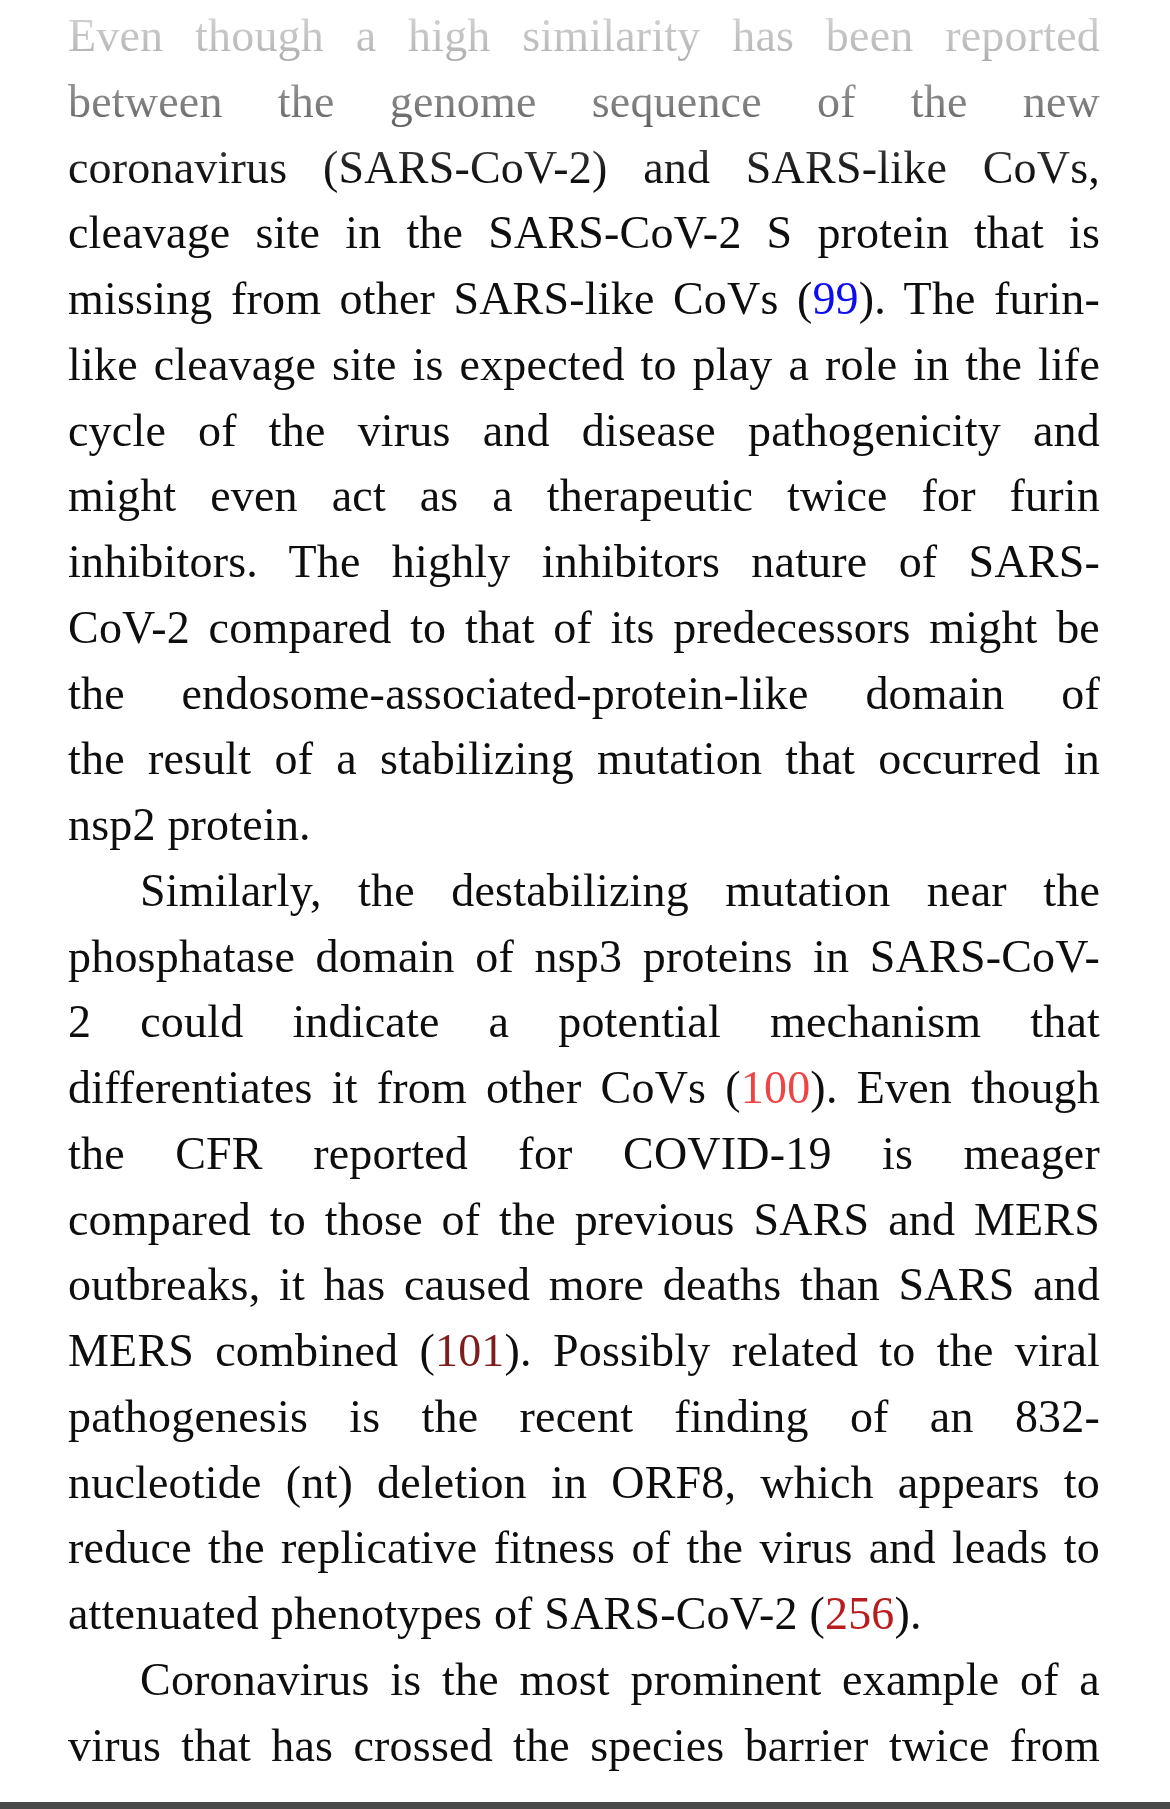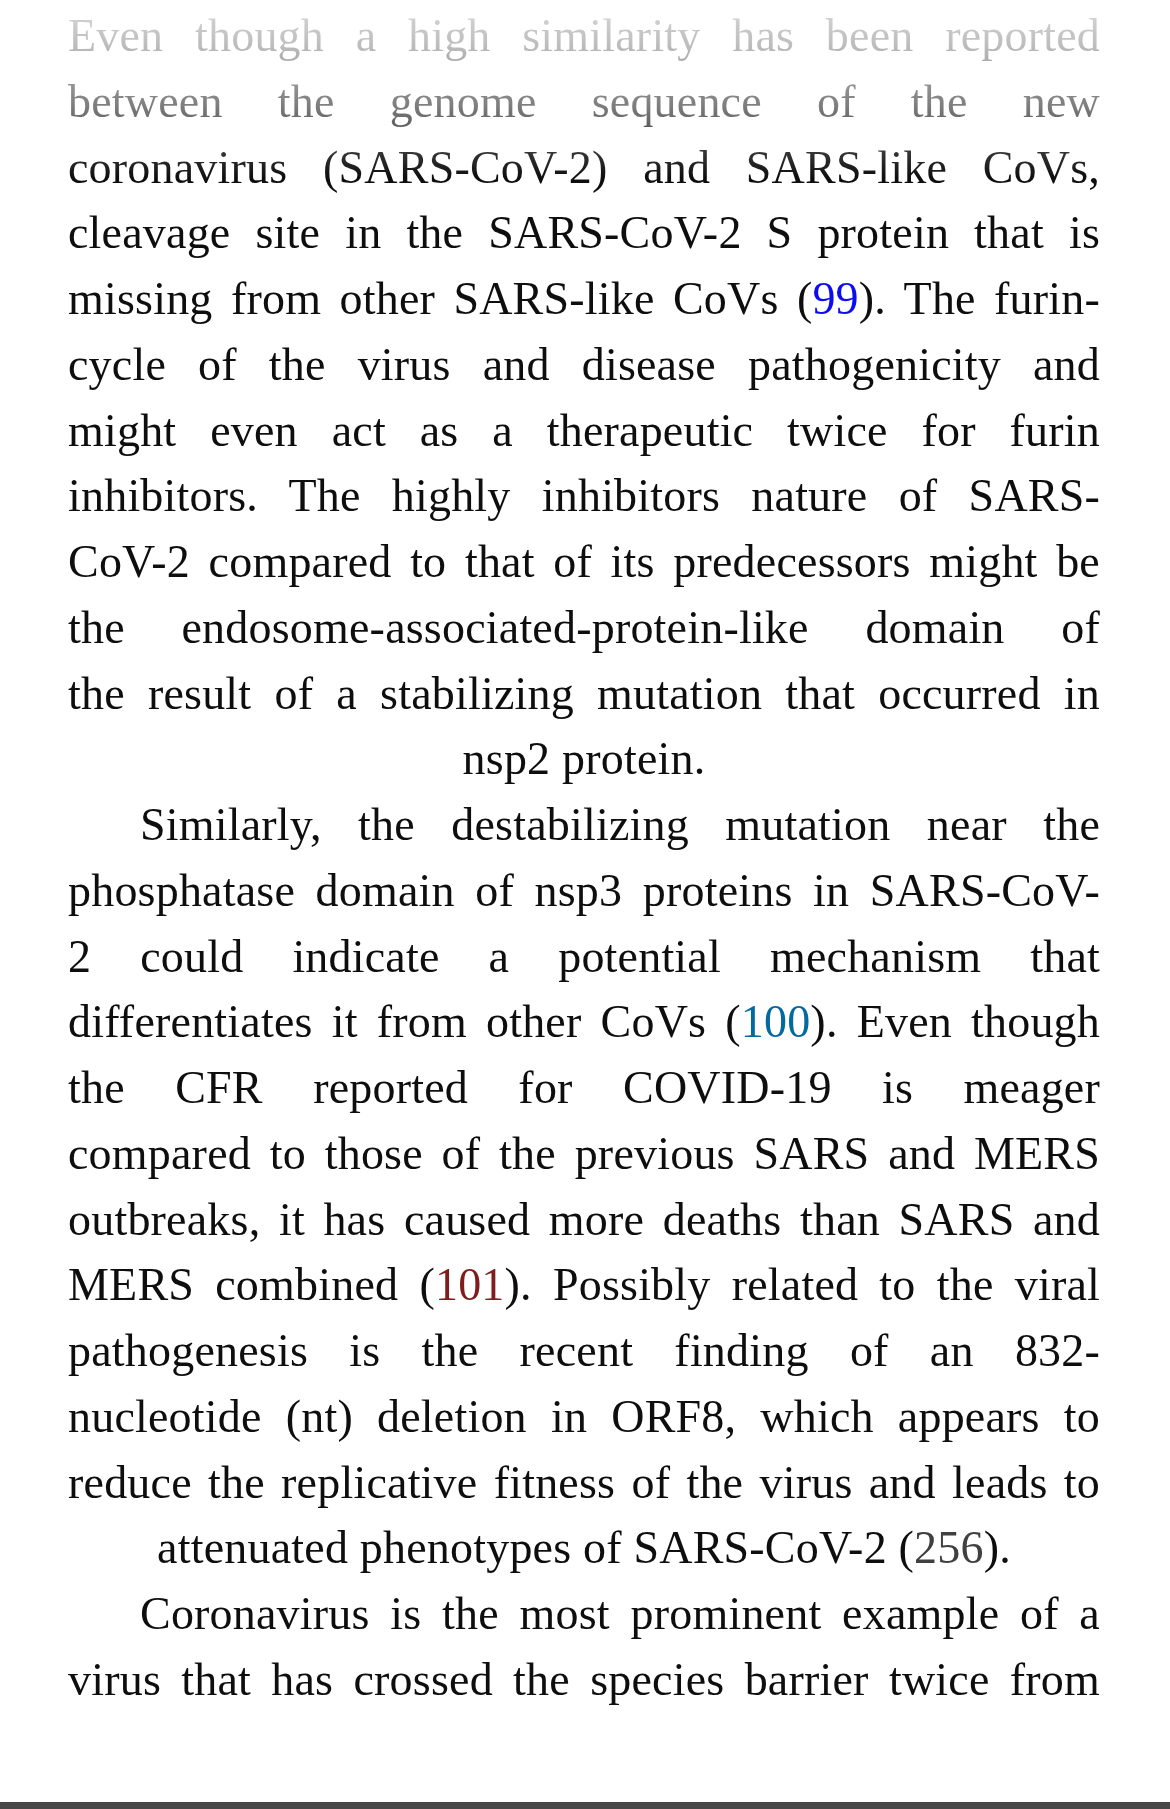--- a/index.html
+++ b/index.html
@@ -19,21 +19,21 @@
   .text-block {
     position: absolute;
     left: 68px;
     top: 3px;
     width: 1032px;
     font-size: 46px;
     line-height: 65.75px;
     color: #0e0e0e;
     letter-spacing: 0.2px;
   }
-  .line { text-align: center; }
+  .line { text-align: left; }
   .line.just {
     text-align: justify;
     text-align-last: justify;
     text-justify: inter-word;
   }
   .line.indent { text-indent: 72px; }
   .ref-link { cursor: pointer; }
   .top-fade {
     position: absolute;
     top: 0; left: 0;
@@ -59,37 +59,38 @@
 </head>
 <body>
 
 <div class="page">
   <div class="text-block" style="color: rgb(14, 14, 14);">
       <div class="line just"><span>Even though a high similarity has been reported</span></div>
       <div class="line just"><span>between the genome sequence of the new</span></div>
       <div class="line just"><span>coronavirus (SARS-CoV-2) and SARS-like CoVs,</span></div>
       <div class="line just"><span>cleavage site in the SARS-CoV-2 S protein that is</span></div>
       <div class="line just"><span>missing from other SARS-like CoVs (</span><span class="ref-link" style="color: rgb(13, 13, 239); font-family: Liberation Serif, serif;">99</span><span>). The furin-</span></div>
+      <div class="line just"><span>like cleavage site is expected to play a role in the life</span></div>
       <div class="line just"><span>cycle of the virus and disease pathogenicity and</span></div>
       <div class="line just"><span>might even act as a therapeutic twice for furin</span></div>
       <div class="line just"><span>inhibitors. The highly inhibitors nature of SARS-</span></div>
       <div class="line just"><span>CoV-2 compared to that of its predecessors might be</span></div>
       <div class="line just"><span>the endosome-associated-protein-like domain of</span></div>
       <div class="line just"><span>the result of a stabilizing mutation that occurred in</span></div>
       <div class="line"><span>nsp2 protein.</span></div>
       <div class="line just indent"><span>Similarly, the destabilizing mutation near the</span></div>
       <div class="line just"><span>phosphatase domain of nsp3 proteins in SARS-CoV-</span></div>
       <div class="line just"><span>2 could indicate a potential mechanism that</span></div>
-      <div class="line just"><span>differentiates it from other CoVs (</span><span class="ref-link" style="color: #0369a1;">100</span><span>). Even though</span></div>
+      <div class="line just"><span>differentiates it from other CoVs (</span><span class="ref-link" style="color: #ef4444;">100</span><span>). Even though</span></div>
       <div class="line just"><span>the CFR reported for COVID-19 is meager</span></div>
       <div class="line just"><span>compared to those of the previous SARS and MERS</span></div>
       <div class="line just"><span>outbreaks, it has caused more deaths than SARS and</span></div>
       <div class="line just"><span>MERS combined (</span><span class="ref-link" style="color: #7f1d1d;">101</span><span>). Possibly related to the viral</span></div>
       <div class="line just"><span>pathogenesis is the recent finding of an 832-</span></div>
       <div class="line just"><span>nucleotide (nt) deletion in ORF8, which appears to</span></div>
       <div class="line just"><span>reduce the replicative fitness of the virus and leads to</span></div>
-      <div class="line"><span>attenuated phenotypes of SARS-CoV-2 (</span><span class="ref-link" style="color: #404040;">256</span><span>).</span></div>
+      <div class="line"><span>attenuated phenotypes of SARS-CoV-2 (</span><span class="ref-link" style="color: #b91c1c;">256</span><span>).</span></div>
       <div class="line just indent"><span>Coronavirus is the most prominent example of a</span></div>
       <div class="line just"><span>virus that has crossed the species barrier twice from</span></div>
     </div>
   <div class="top-fade"></div>
   <div class="bottom-bar" style="background: rgb(72, 72, 72);"></div>
 </div>
 
 </body></html>

